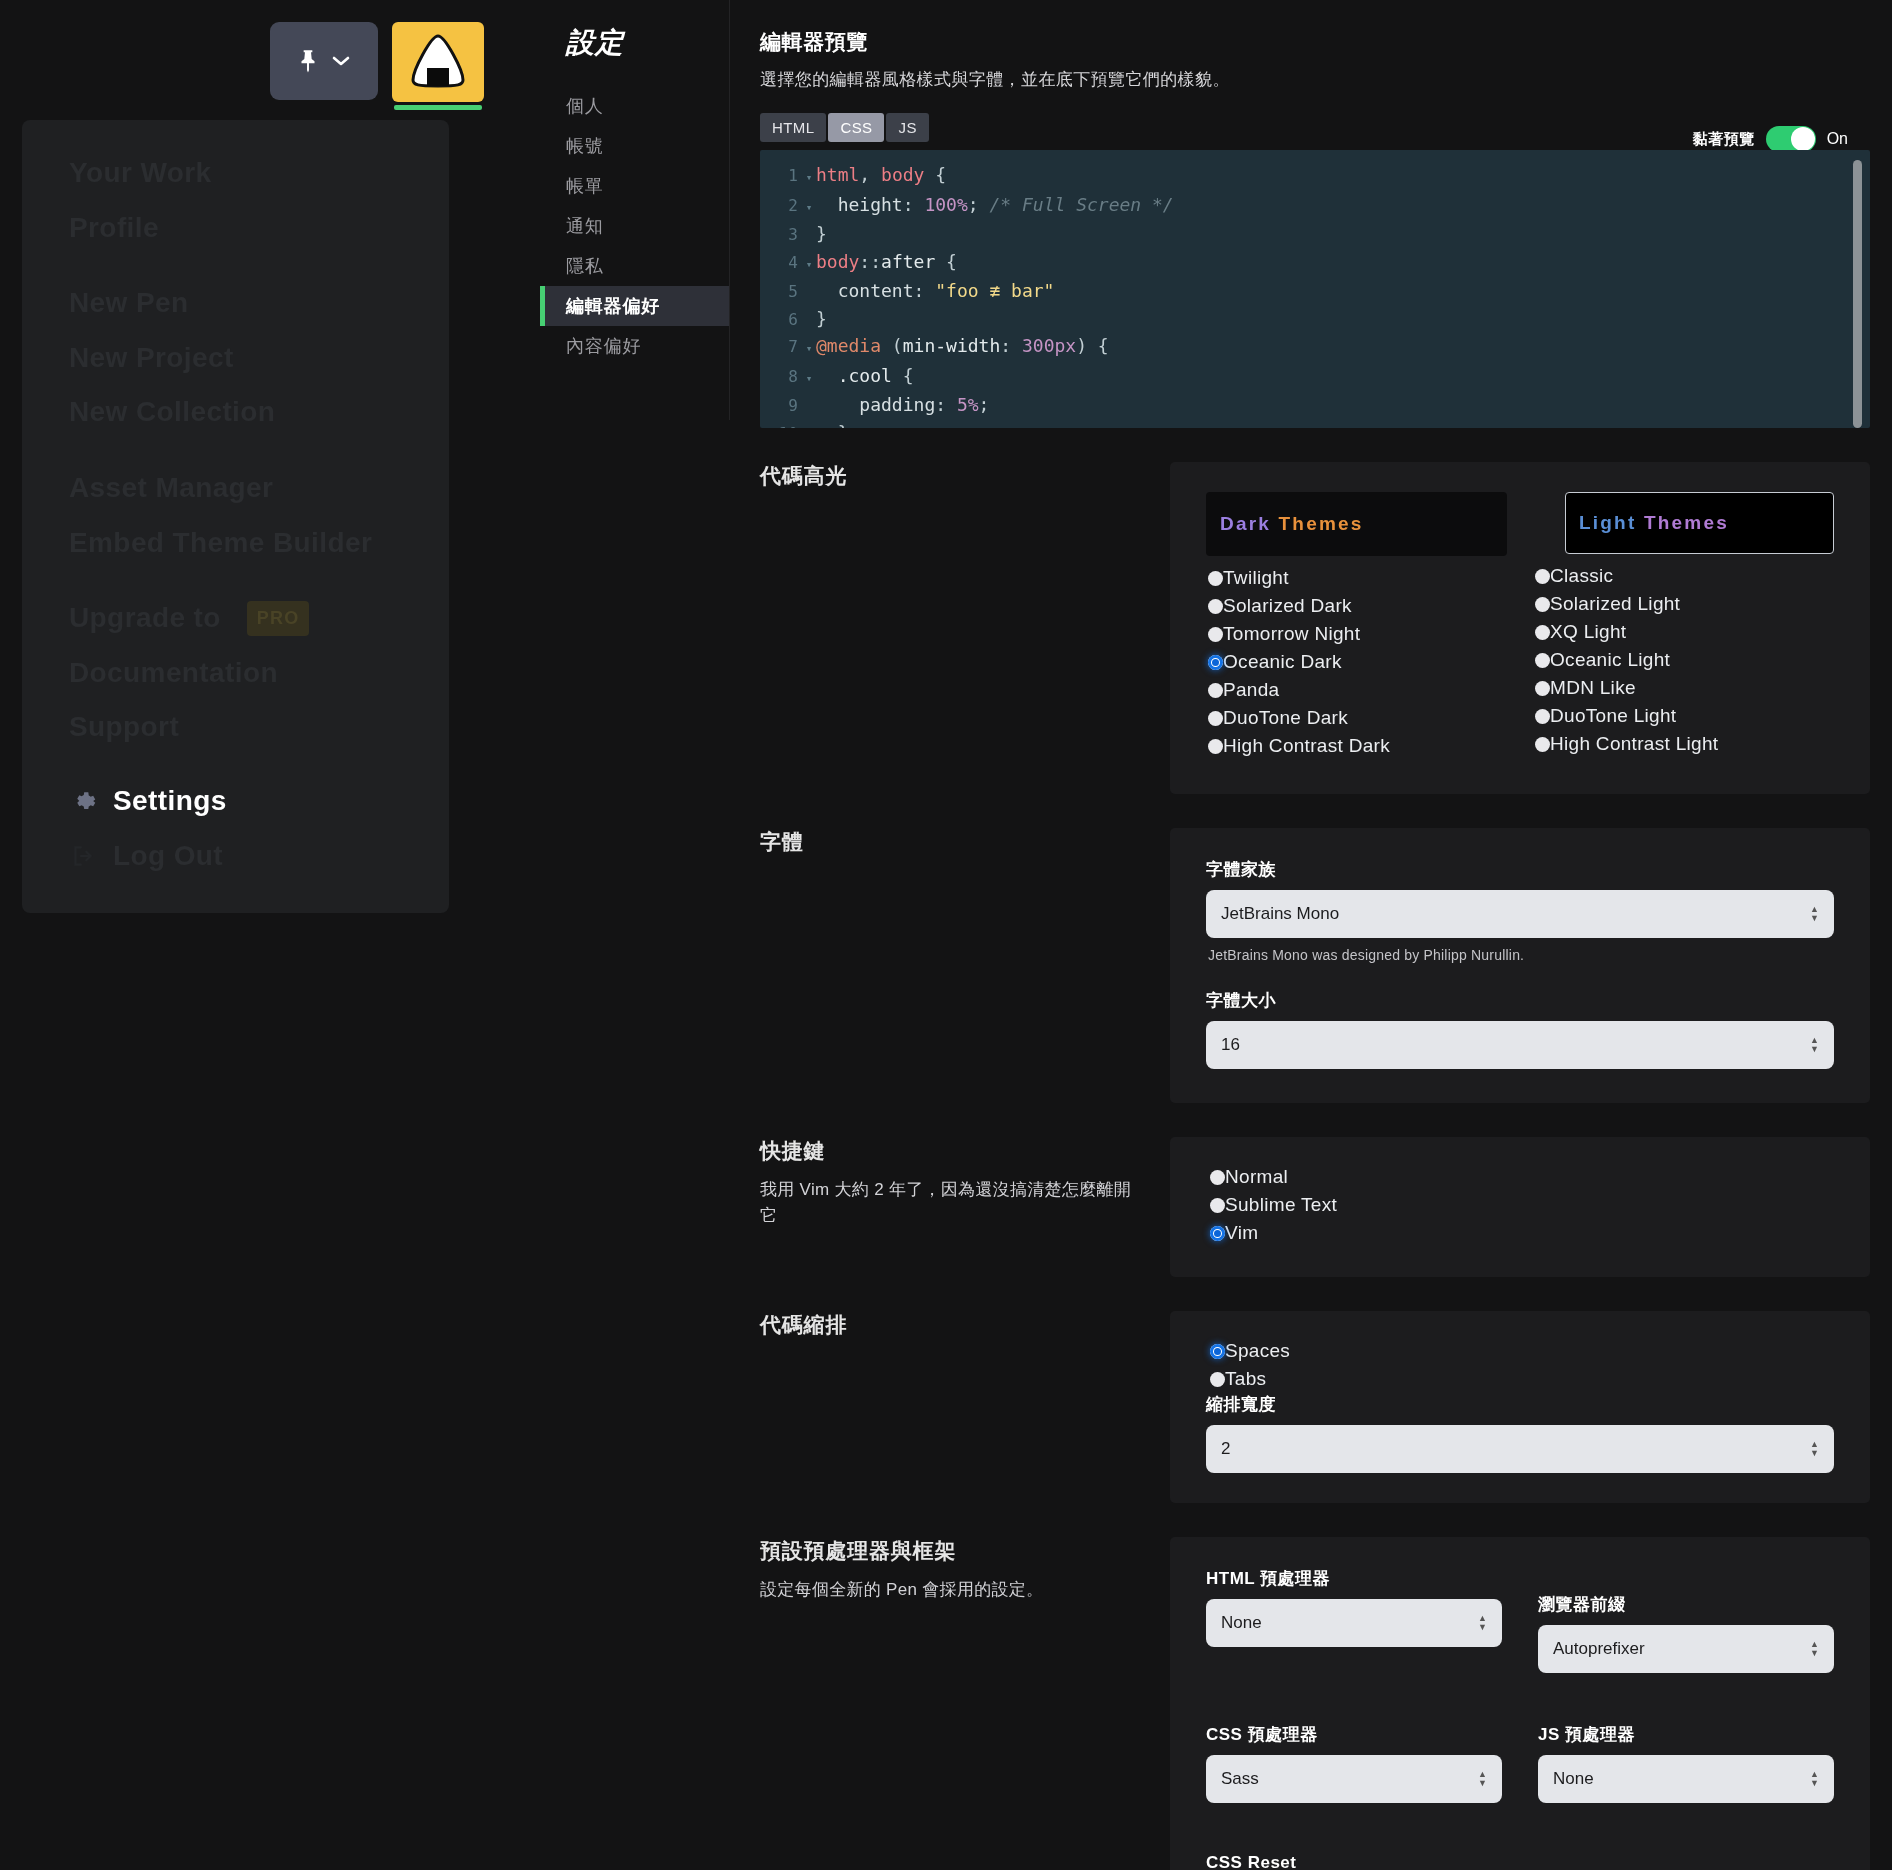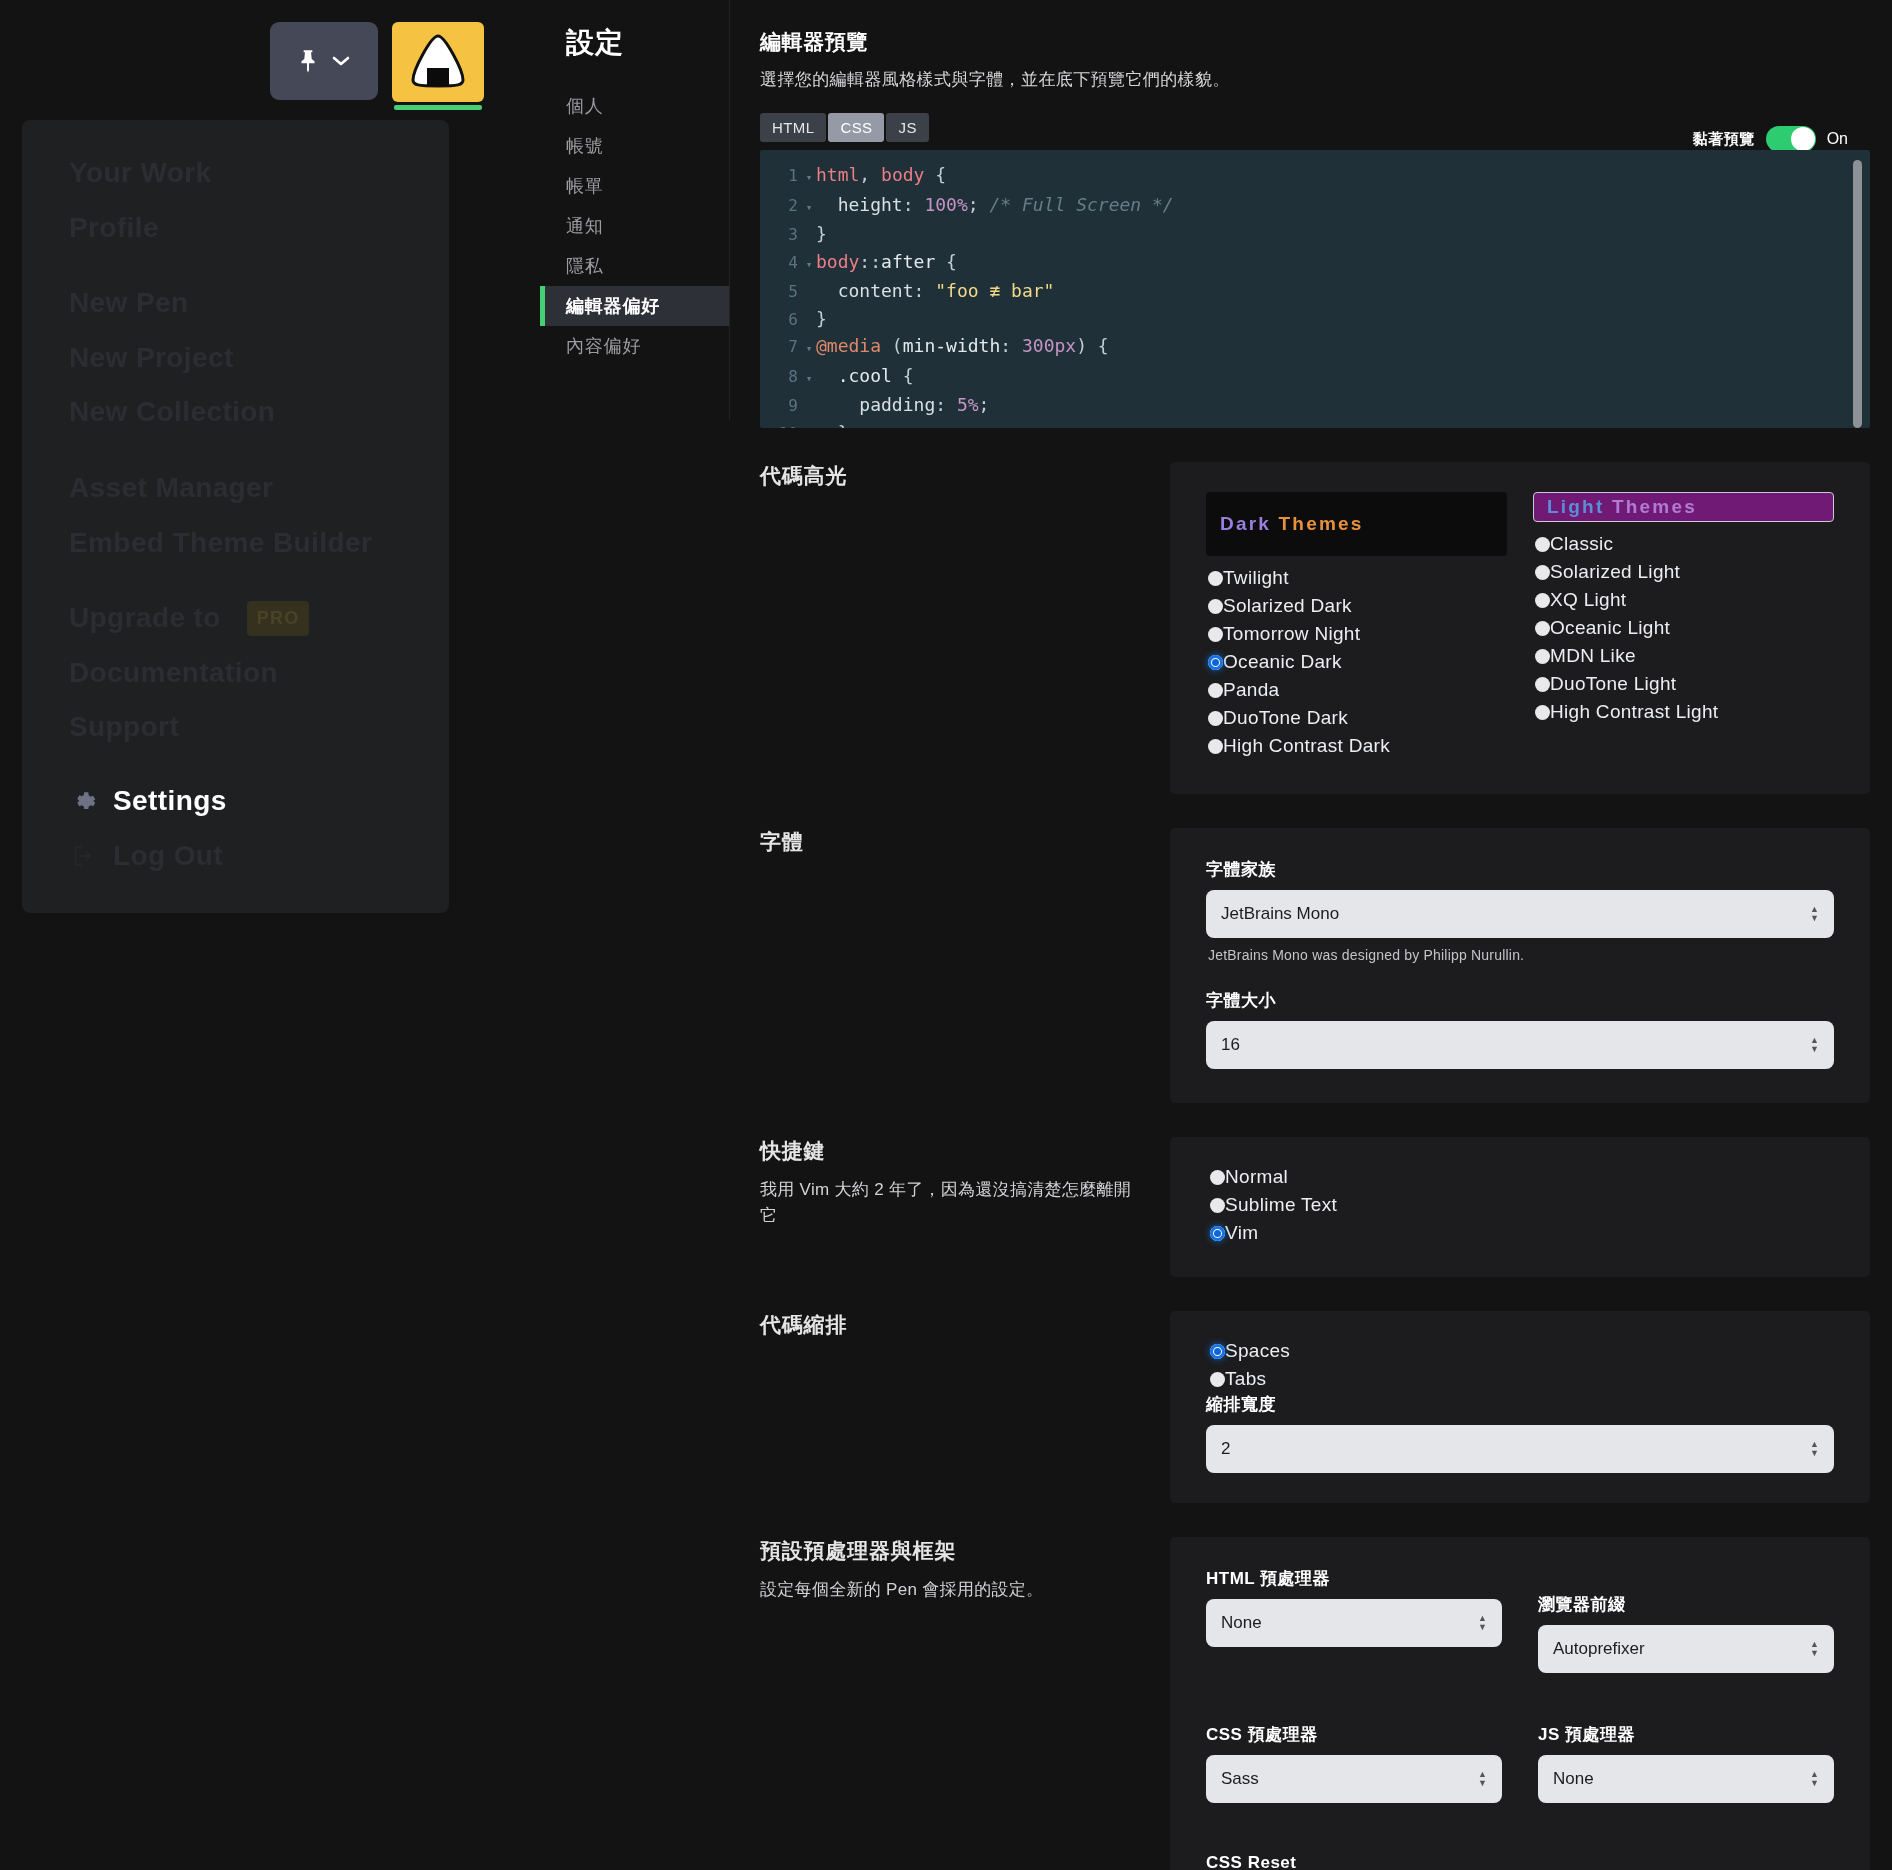--- a/index.html
+++ b/index.html
@@ -115,20 +115,21 @@
     padding-top: 24px;
     border-right: 1px solid #232325;
     height: 420px;
   }
   .settings-title {
     color: #ffffff;
     font-size: 28px;
     font-weight: 700;
     margin: 0 0 24px 26px;
     letter-spacing: 1px;
+    font-style: italic;
   }
   .nav-item {
     position: relative;
     color: #9b9ba0;
     font-size: 18px;
     padding: 8px 0 8px 26px;
     cursor: pointer;
     letter-spacing: 0.8px;
   }
   .nav-item.active {
@@ -292,21 +293,21 @@
   .theme-col { flex: 1; }
   .theme-head {
     border-radius: 4px;
     padding: 21px 14px;
     font-size: 19px;
     font-weight: 700;
     letter-spacing: 2.2px;
     margin-bottom: 8px;
   }
   .theme-head.dark { background: #0c0c0d; }
-  .theme-head.light { background: #701a75; border: 1px solid #c7ccd4; padding: 3px 13px; }
+  .theme-head.light { background: #000000; border: 1px solid #c7ccd4; padding: 19px 13px; margin-left: 32px; }
   .th-a { color: #9b7fe0; }
   .th-b { color: #e8913c; }
   .th-c { color: #5a8fd6; }
   .th-d { color: #b07bd4; }
   .radio-row {
     display: flex;
     align-items: center;
     padding: 3px 0 3px 2px;
     cursor: pointer;
   }

